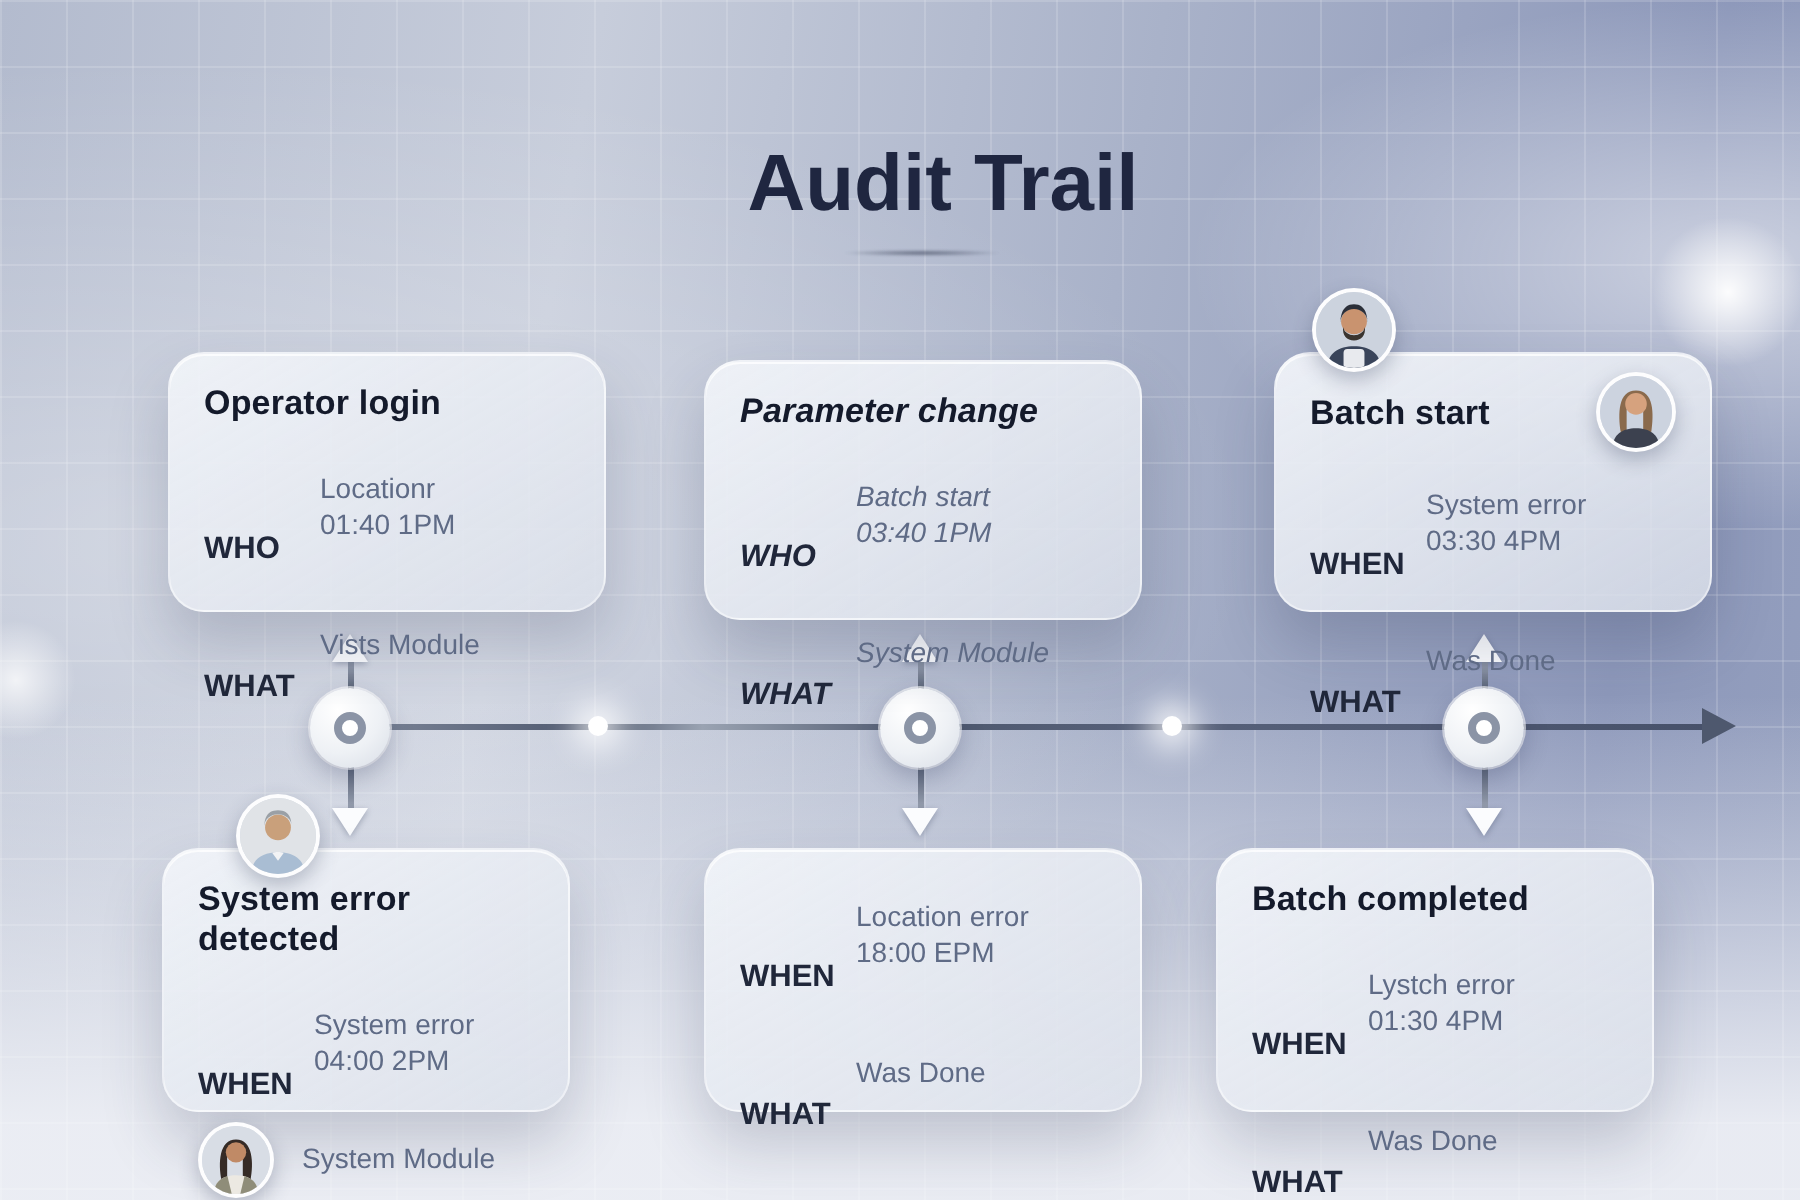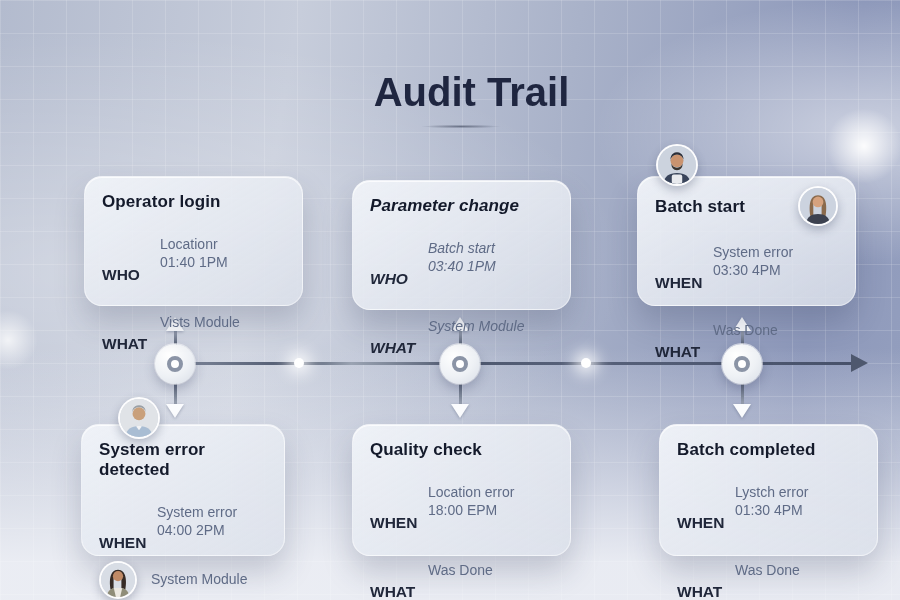--- a/index.html
+++ b/index.html
@@ -77,21 +77,21 @@
     border-radius:18px;padding:13px 17px;
     background:linear-gradient(150deg, rgba(240,243,248,0.95) 0%, rgba(219,224,234,0.82) 100%);
     box-shadow:0 16px 30px rgba(45,55,85,0.22), inset 0 1px 0 rgba(255,255,255,0.75);
     border:1px solid rgba(255,255,255,0.45);
   }
   .card-1{left:84px;top:176px;}
   .card-2{left:352px;top:180px;font-style:italic;}
   .card-3{left:637px;top:176px;}
   .card-4{left:81px;top:424px;width:204px;height:132px;}
   .card-5{left:352px;top:424px;height:132px;}
-  .card-6{left:659px;top:424px;height:132px;}
+  .card-6{left:608px;top:424px;height:132px;}
   .card-title{font-size:17px;font-weight:700;color:var(--card-title-text,#141a2b);
     margin:2px 0 12px;letter-spacing:.1px;}
   .title-row{display:flex;align-items:center;justify-content:space-between;margin:-2px 0 6px;}
   .title-row .card-title{margin:0;}
   .row{display:flex;align-items:center;gap:10px;margin-bottom:9px;}
   .row-label{font-size:15.5px;font-weight:700;color:var(--label-text,#20273a);
     min-width:48px;flex:0 0 auto;margin-top:42px;}
   .row-value{font-size:14px;line-height:1.28;color:var(--value-text,#5f6b86);}
   .row-avatar{gap:14px;}
 
@@ -219,21 +219,20 @@
           <path d="M7 40 c0-7.5 5.5-11 13-11 s13 3.5 13 11 z" fill="#ece9e2"></path>
           <path d="M7 40 c0-6.5 4-9.5 8-10.5 l2.5 10.5 z" fill="#8f8d79"></path>
           <path d="M33 40 c0-6.5-4-9.5-8-10.5 l-2.5 10.5 z" fill="#8f8d79"></path>
         </svg>
       </div>
       <span class="row-value">System Module</span>
     </div>
   </div>
 
   <div class="card card-5">
-    <div class="card-title">Quality check</div>
     <div class="row">
       <span class="row-label">WHEN</span>
       <span class="row-value">
         <span>Location error</span><br><span>18:00 EPM</span>
       </span>
     </div>
     <div class="row">
       <span class="row-label">WHAT</span>
       <span class="row-value">Was Done</span>
     </div>

